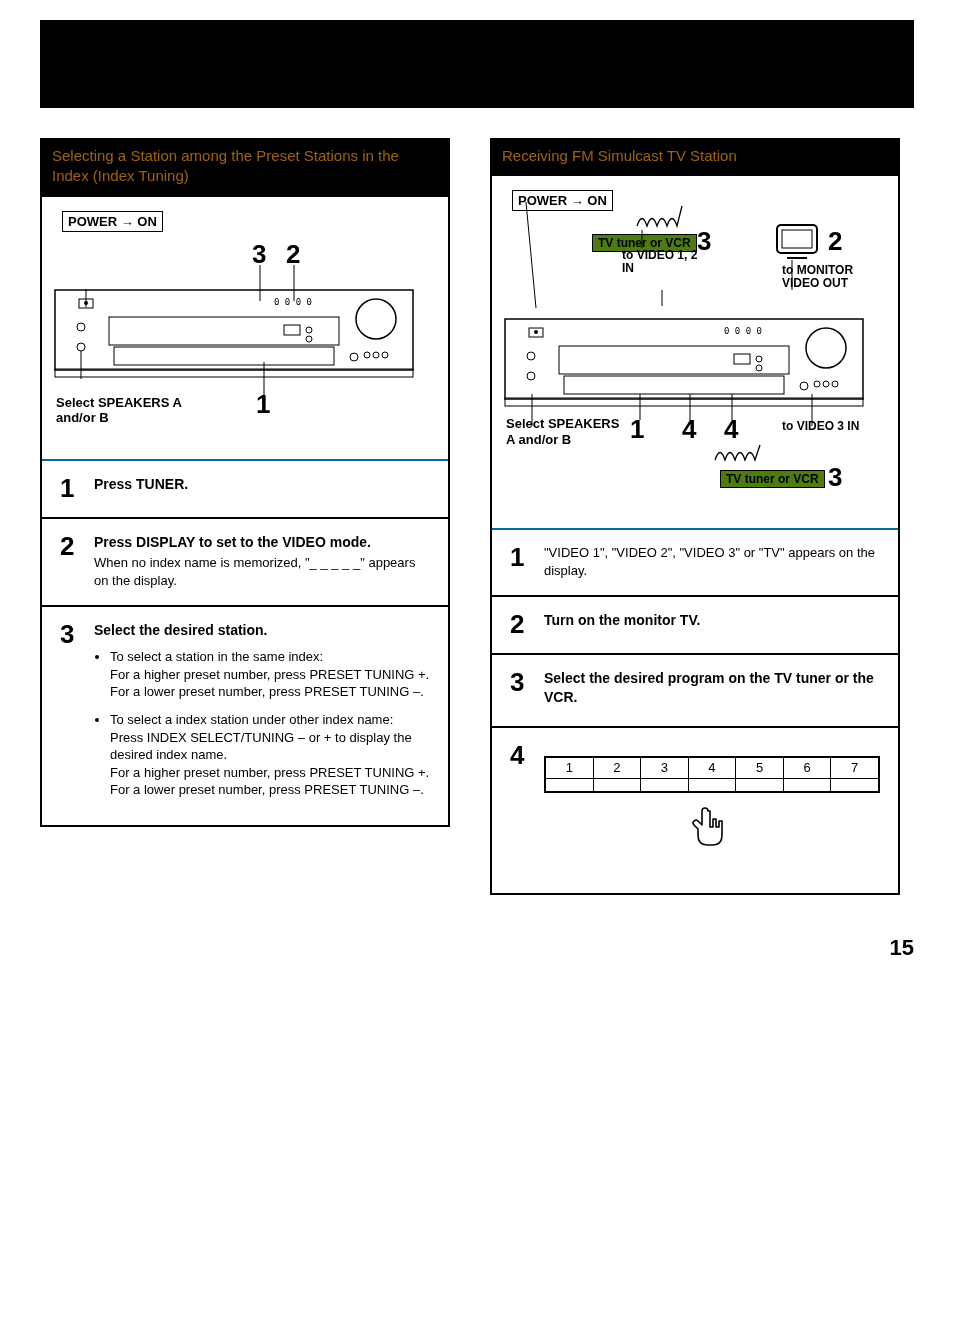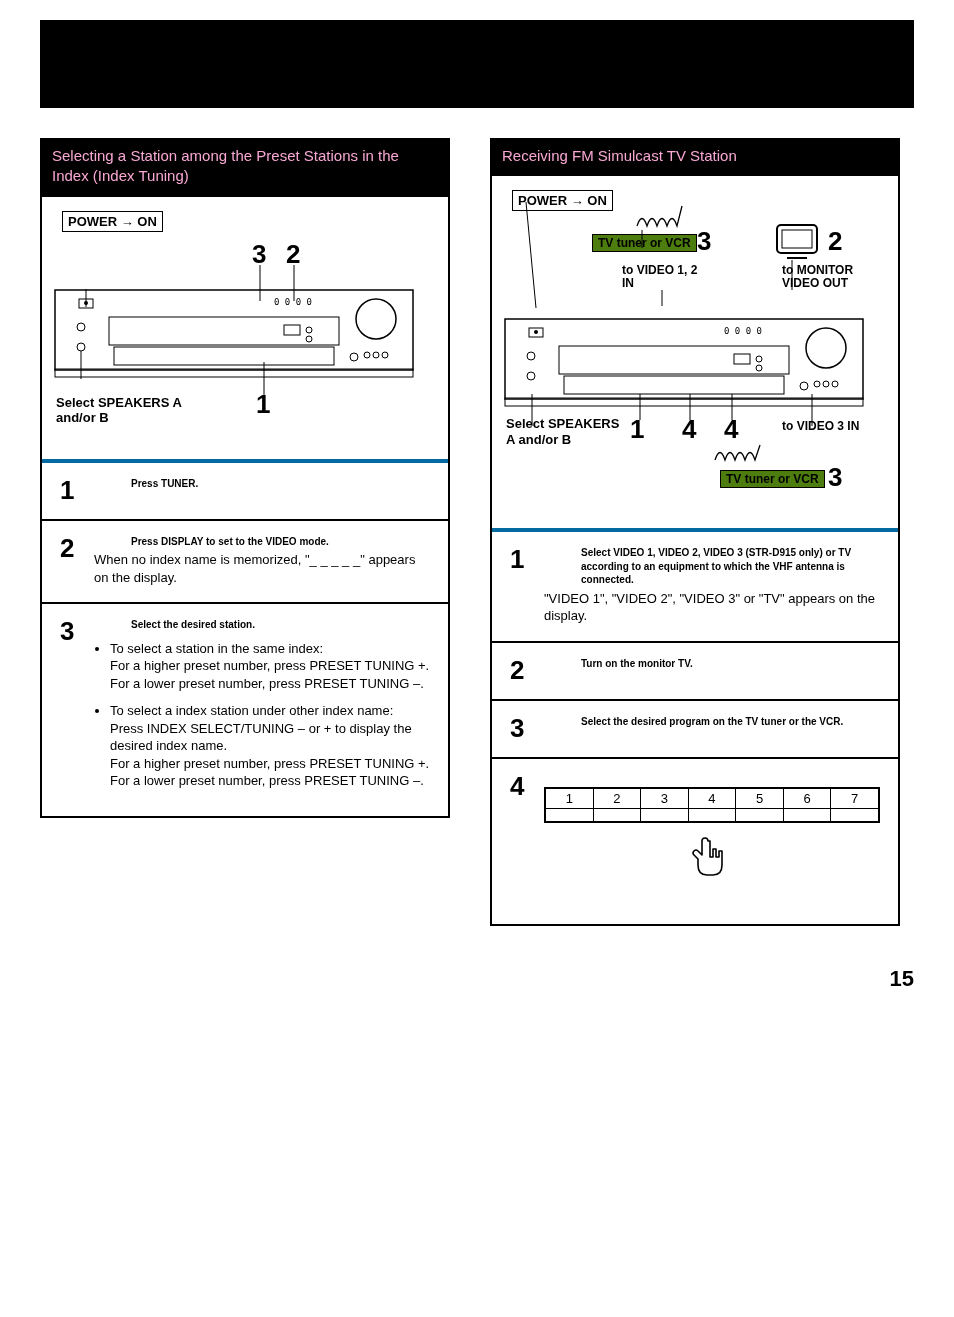--- a/index.html
+++ b/index.html
@@ -19,33 +19,33 @@
     padding: 30px 40px 40px 40px;
     display: flex;
     gap: 40px;
     align-items: flex-start;
   }
   .col {
     width: 410px;
   }
   .section-title-bar {
     background: #000;
-    color: #f9a8d4;
+    color: #a16207;
     padding: 8px 12px 10px 12px;
     font-size: 15px;
     line-height: 1.35;
     font-weight: 500;
   }
   .boxed {
     border: 2px solid #000;
     border-top: none;
   }
   .diagram-area {
     padding: 14px 10px 18px 14px;
-    border-bottom: 4px solid #0369a1;
+    border-bottom: 2px solid #0369a1;
     font-size: 13px;
     position: relative;
   }
   .power-label-box {
     border: 1.5px solid #000;
     display: inline-block;
     padding: 2px 5px;
     font-weight: 700;
     font-size: 13px;
   }
@@ -78,23 +78,22 @@
     min-width: 20px;
     text-align: left;
   }
   .step-body {
     font-size: 13px;
     line-height: 1.35;
     flex: 1;
   }
   .step-head {
     font-weight: 700;
-    font-size: 10px;
+    font-size: 14px;
     margin-bottom: 3px;
-    margin-left: 37px;
   }
   ul.bullets {
     margin: 8px 0 9px 0;
     padding-left: 16px;
   }
   ul.bullets li {
     margin-bottom: 10px;
   }
   .small-box-label {
     border: 1.5px solid #000;
@@ -234,21 +233,21 @@
         <span class="small-box-label abs" style="left:100px; top:58px;">TV tuner or VCR</span>
         <span class="callout-big abs" style="left:205px; top:50px;">3</span>
 
         <svg class="abs tv-icon" style="left:280px; top:44px;" width="50" height="40">
           <rect x="5" y="5" width="40" height="28" rx="4" fill="none" stroke="#000" stroke-width="2"></rect>
           <rect x="10" y="10" width="30" height="18" fill="none" stroke="#000"></rect>
           <line x1="15" y1="38" x2="35" y2="38" stroke="#000" stroke-width="2"></line>
         </svg>
         <span class="callout-big abs" style="left:336px; top:50px;">2</span>
 
-        <div class="conn-label abs" style="left:130px; top:88px; width:90px;">to VIDEO 1, 2 IN</div>
+        <div class="conn-label abs" style="left:130px; top:73px; width:90px;">to VIDEO 1, 2 IN</div>
         <div class="conn-label abs" style="left:290px; top:88px; width:90px;">to MONITOR VIDEO OUT</div>
 
         <svg class="abs" style="left:140px; top:20px;" width="60" height="40">
           <path d="M5 30 Q10 15 15 30 Q20 15 25 30 Q30 15 35 30 Q40 15 45 30 L50 10" fill="none" stroke="#000" stroke-width="1.3"></path>
         </svg>
 
         <svg class="receiver-svg abs" style="left:12px; top:128px;" width="360" height="90">
           <rect x="1" y="1" width="358" height="80" fill="none" stroke="#000" stroke-width="1.5"></rect>
           <rect x="1" y="80" width="358" height="8" fill="none" stroke="#000" stroke-width="1"></rect>
           <rect x="55" y="28" width="230" height="28" fill="none" stroke="#000" stroke-width="1"></rect>
@@ -290,21 +289,20 @@
           <line x1="148" y1="218" x2="148" y2="244" stroke="#000"></line>
           <line x1="198" y1="218" x2="198" y2="244" stroke="#000"></line>
           <line x1="240" y1="218" x2="240" y2="244" stroke="#000"></line>
           <line x1="320" y1="218" x2="320" y2="250" stroke="#000"></line>
         </svg>
       </div>
 
       <div class="step-row">
         <div class="step-num">1</div>
         <div class="step-body">
-          <div class="step-head">Select VIDEO 1, VIDEO 2, VIDEO 3 (STR-D915 only) or TV according to an equipment to which the VHF antenna is connected.</div>
           <div>"VIDEO 1", "VIDEO 2", "VIDEO 3" or "TV" appears on the display.</div>
         </div>
       </div>
 
       <div class="step-row">
         <div class="step-num">2</div>
         <div class="step-body">
           <div class="step-head">Turn on the monitor TV.</div>
         </div>
       </div>

